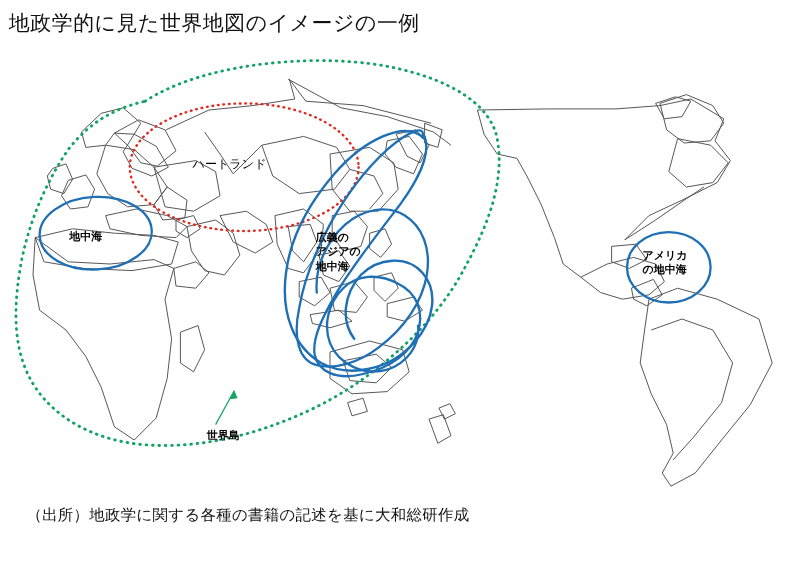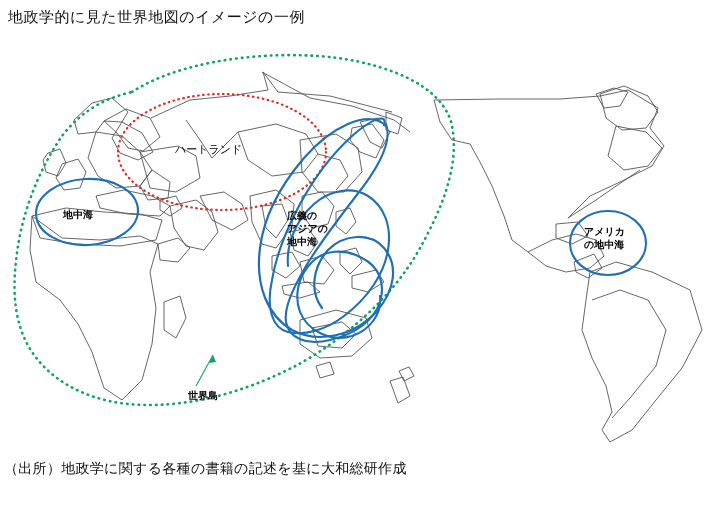--- a/index.html
+++ b/index.html
@@ -13,28 +13,28 @@
     height: 515px;
     background: #ffffff;
     overflow: hidden;
     font-family: "Liberation Sans", "DejaVu Sans", sans-serif;
   }
   #title {
     position: absolute;
     left: 8px;
     top: 8px;
     font-family: "Liberation Serif", "DejaVu Serif", serif;
-    font-size: 15px;
+    font-size: 19px;
     color: #111111;
     white-space: nowrap;
     letter-spacing: 0.5px;
   }
   #caption {
     position: absolute;
-    left: 4px;
+    left: 24px;
     top: 460px;
     font-family: "Liberation Serif", "DejaVu Serif", serif;
     font-size: 14px;
     color: #111111;
     white-space: nowrap;
     letter-spacing: 0.3px;
     text-align: center;
   }
   #map-svg {
     position: absolute;

